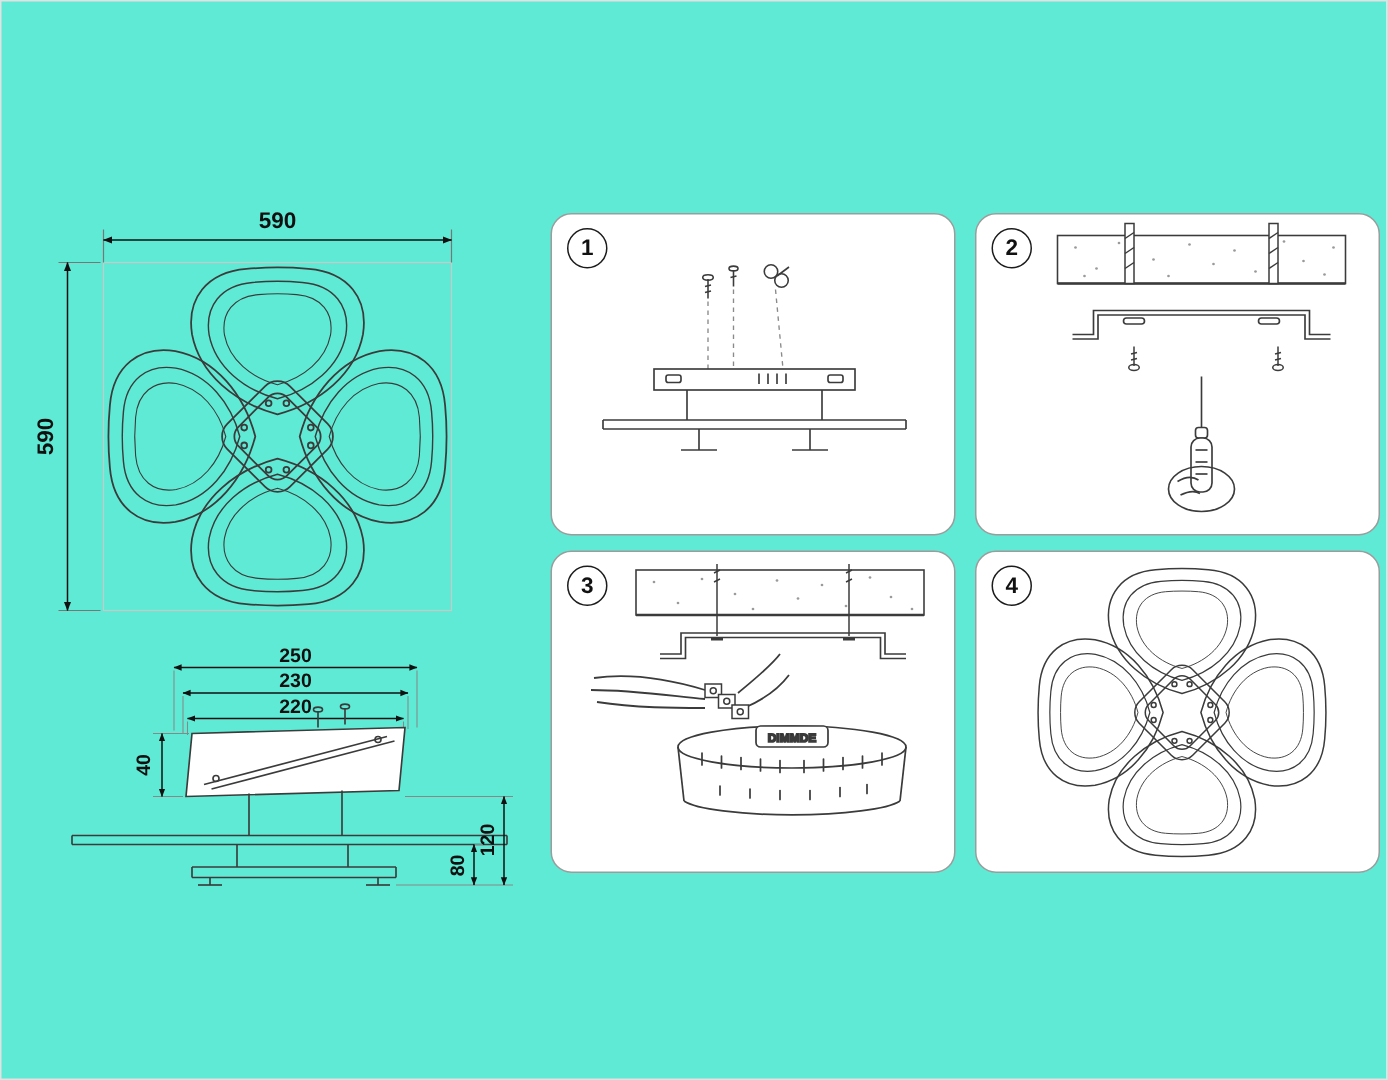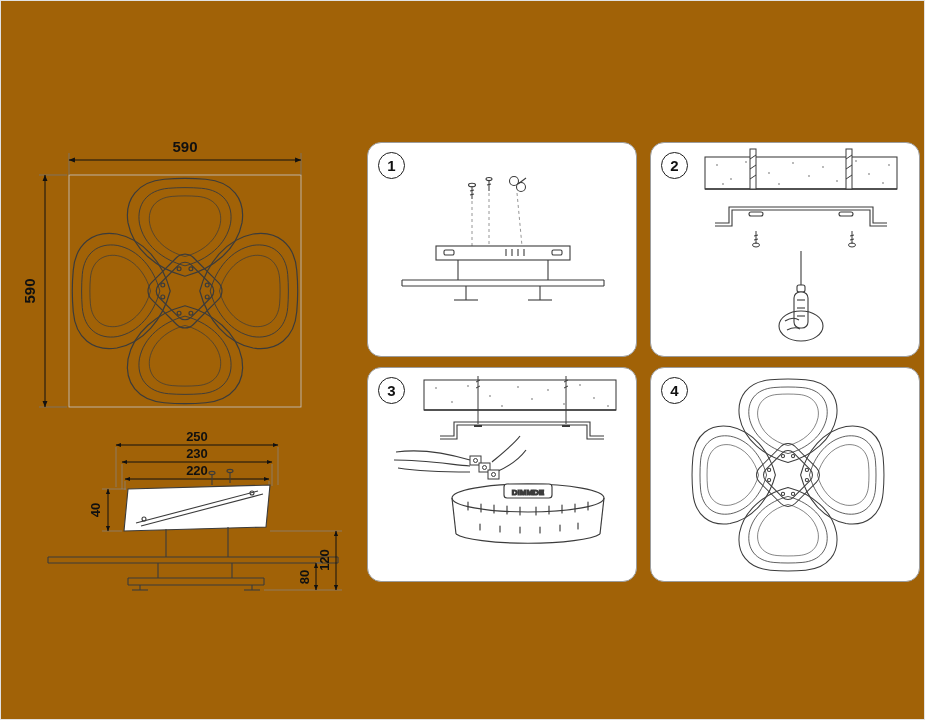--- a/index.html
+++ b/index.html
@@ -1,16 +1,16 @@
 <!DOCTYPE html>
 <html><head>
 <meta charset="utf-8">
 <style>
   html,body{margin:0;padding:0;background:#f3f3f3;}
-  .canvas{position:relative;width:925px;height:720px;background:#a16207;
+  .canvas{position:relative;width:925px;height:720px;background:#5eead4;
           font-family:"Liberation Sans",sans-serif;overflow:hidden;
           border:1px solid #e2e2e2;box-sizing:border-box;}
   svg text{font-family:"Liberation Sans",sans-serif;fill:#101010;}
   .dimtxt{font-size:15px;font-weight:700;}
   .dimtxt-s{font-size:13px;font-weight:700;}
   .panel{position:absolute;width:268px;height:213px;border:1.5px solid #9c9c9c;
          border-radius:14px;background:#fff;}
   .badge{position:absolute;left:10px;top:9px;width:25px;height:25px;
          border:1.7px solid #1c1c1c;border-radius:50%;display:flex;
          align-items:center;justify-content:center;font-weight:700;

